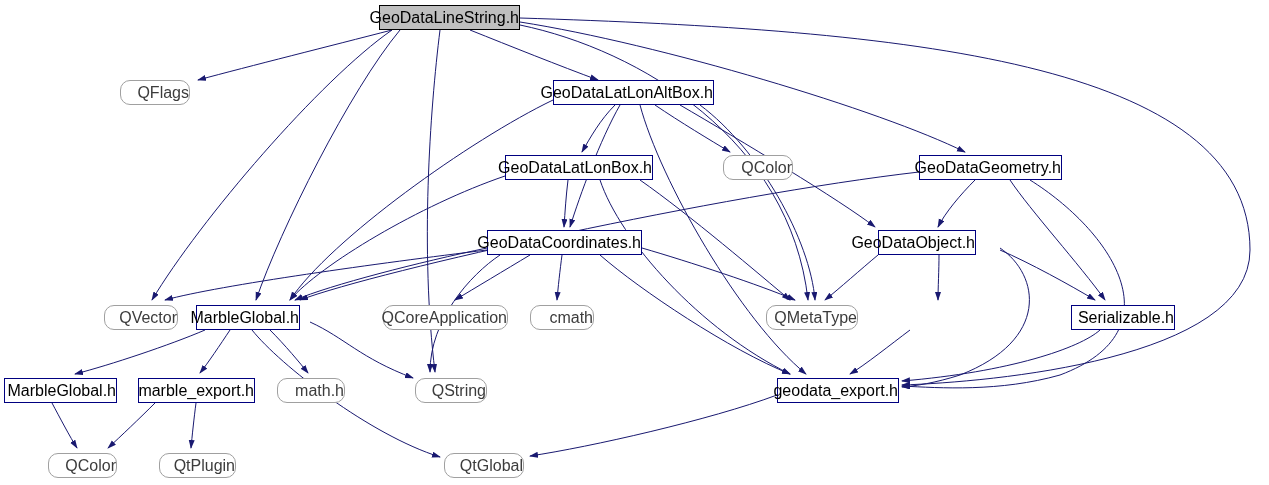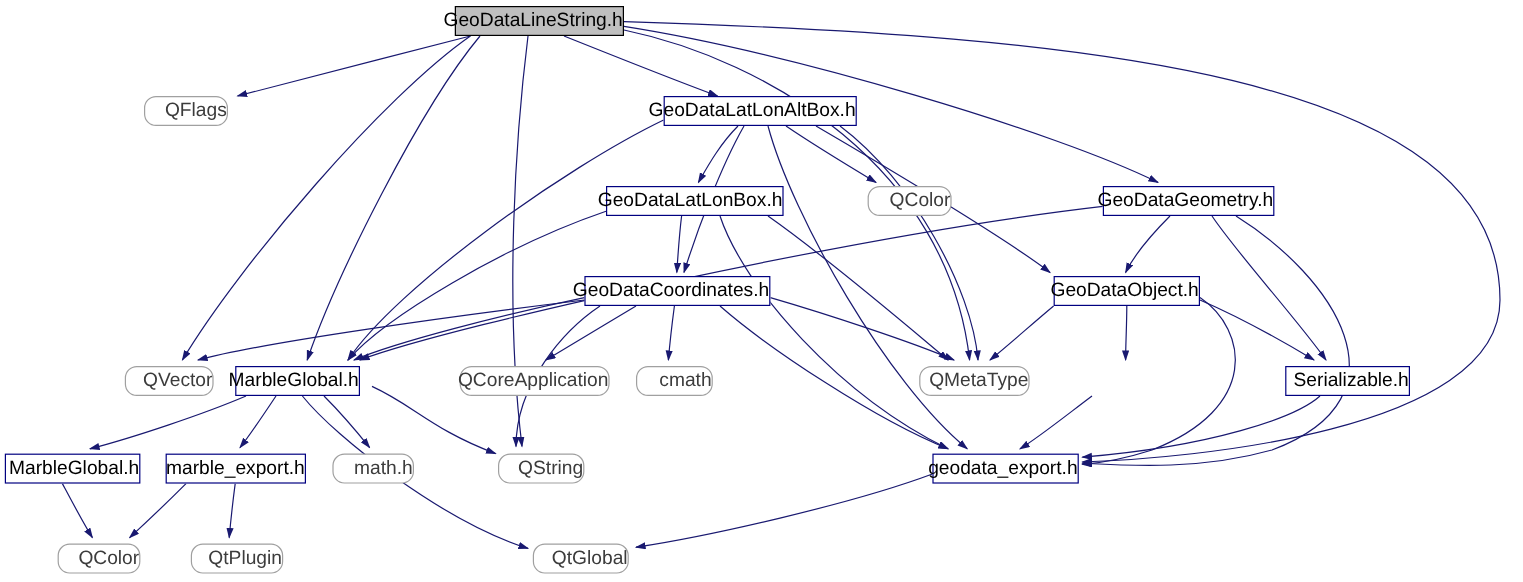--- a/index.html
+++ b/index.html
@@ -166,21 +166,21 @@
     </div>
   <div class="node dim" style="left:723px;top:155px;width:70px;height:25px;">
       <span>QColor</span>
     </div>
   <div class="node" style="left:919px;top:155px;width:143px;height:25px;">
       <span>GeoDataGeometry.h</span>
     </div>
   <div class="node" style="left:487px;top:230px;width:155px;height:25px;">
       <span>GeoDataCoordinates.h</span>
     </div>
-  <div class="node" style="left:878px;top:230px;width:122px;height:25px;">
+  <div class="node" style="left:878px;top:230px;width:98px;height:25px;">
       <span>GeoDataObject.h</span>
     </div>
   <div class="node dim" style="left:104px;top:305px;width:74px;height:25px;">
       <span>QVector</span>
     </div>
   <div class="node" style="left:196px;top:305px;width:104px;height:25px;">
       <span>MarbleGlobal.h</span>
     </div>
   <div class="node dim" style="left:383px;top:305px;width:125px;height:25px;">
       <span>QCoreApplication</span>

